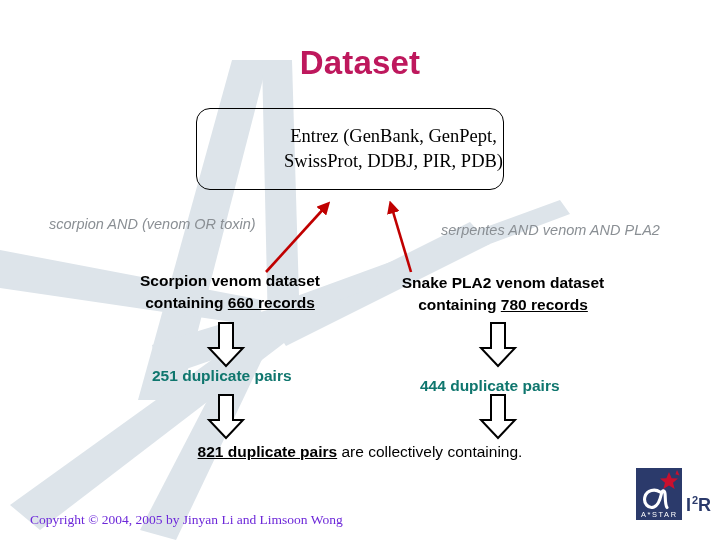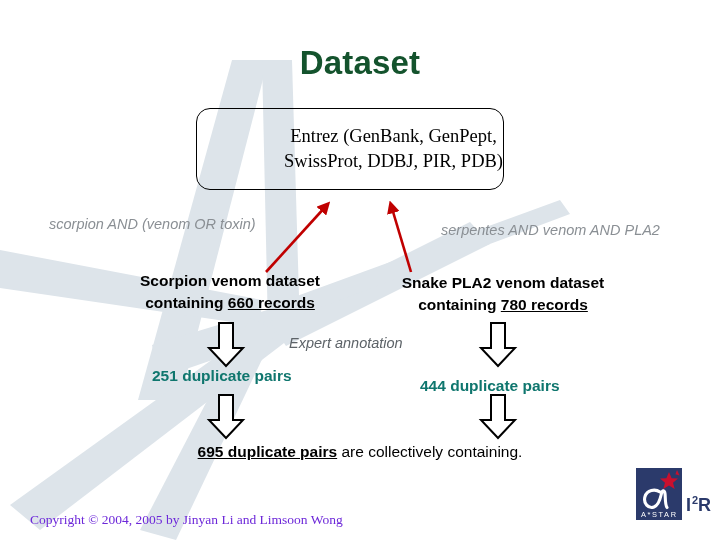--- a/index.html
+++ b/index.html
@@ -29,21 +29,21 @@
   
   #title {
     position: absolute;
     left: 0;
     top: 44px;
     width: 720px;
     text-align: center;
     font-family: "Liberation Sans", sans-serif;
     font-size: 33px;
     font-weight: bold;
-    color: #14532d;
+    color: #be185d;
     letter-spacing: 0.2px;
   }
 
   
   #source-box {
     position: absolute;
     left: 196px;
     top: 108px;
     width: 308px;
     height: 82px;
@@ -227,27 +227,26 @@
   </svg>
 
   <svg class="block-arrow" style="left:206px; top:394px;" width="40" height="46" viewBox="0 0 40 46" xmlns="http://www.w3.org/2000/svg">
     <polygon points="13,1 27,1 27,26 37,26 20,44 3,26 13,26" fill="#ffffff" stroke="#000000" stroke-width="2"></polygon>
   </svg>
 
   <svg class="block-arrow" style="left:478px; top:394px;" width="40" height="46" viewBox="0 0 40 46" xmlns="http://www.w3.org/2000/svg">
     <polygon points="13,1 27,1 27,26 37,26 20,44 3,26 13,26" fill="#ffffff" stroke="#000000" stroke-width="2"></polygon>
   </svg>
 
-  <div id="expert-annotation">Expert annotation</div>
 
   <div class="dup-count" id="dup-left">251 duplicate pairs</div>
   <div class="dup-count" id="dup-right">444 duplicate pairs</div>
 
   <div id="final-statement">
-    <span class="emph">695 duplicate pairs</span><span> are collectively containing.</span>
+    <span class="emph">821 duplicate pairs</span><span> are collectively containing.</span>
   </div>
 
   <div id="copyright">Copyright © 2004, 2005 by Jinyan Li and Limsoon Wong</div>
 
   <svg id="logo" viewBox="0 0 82 62" xmlns="http://www.w3.org/2000/svg">
 
     <rect x="0" y="0" width="46" height="52" fill="#2b3a6b"></rect>
 
     <g fill="#c8102e">
       <polygon points="33,4 35.6,10.2 42,10.6 37,14.8 38.7,21 33,17.5 27.3,21 29,14.8 24,10.6 30.4,10.2"></polygon>

